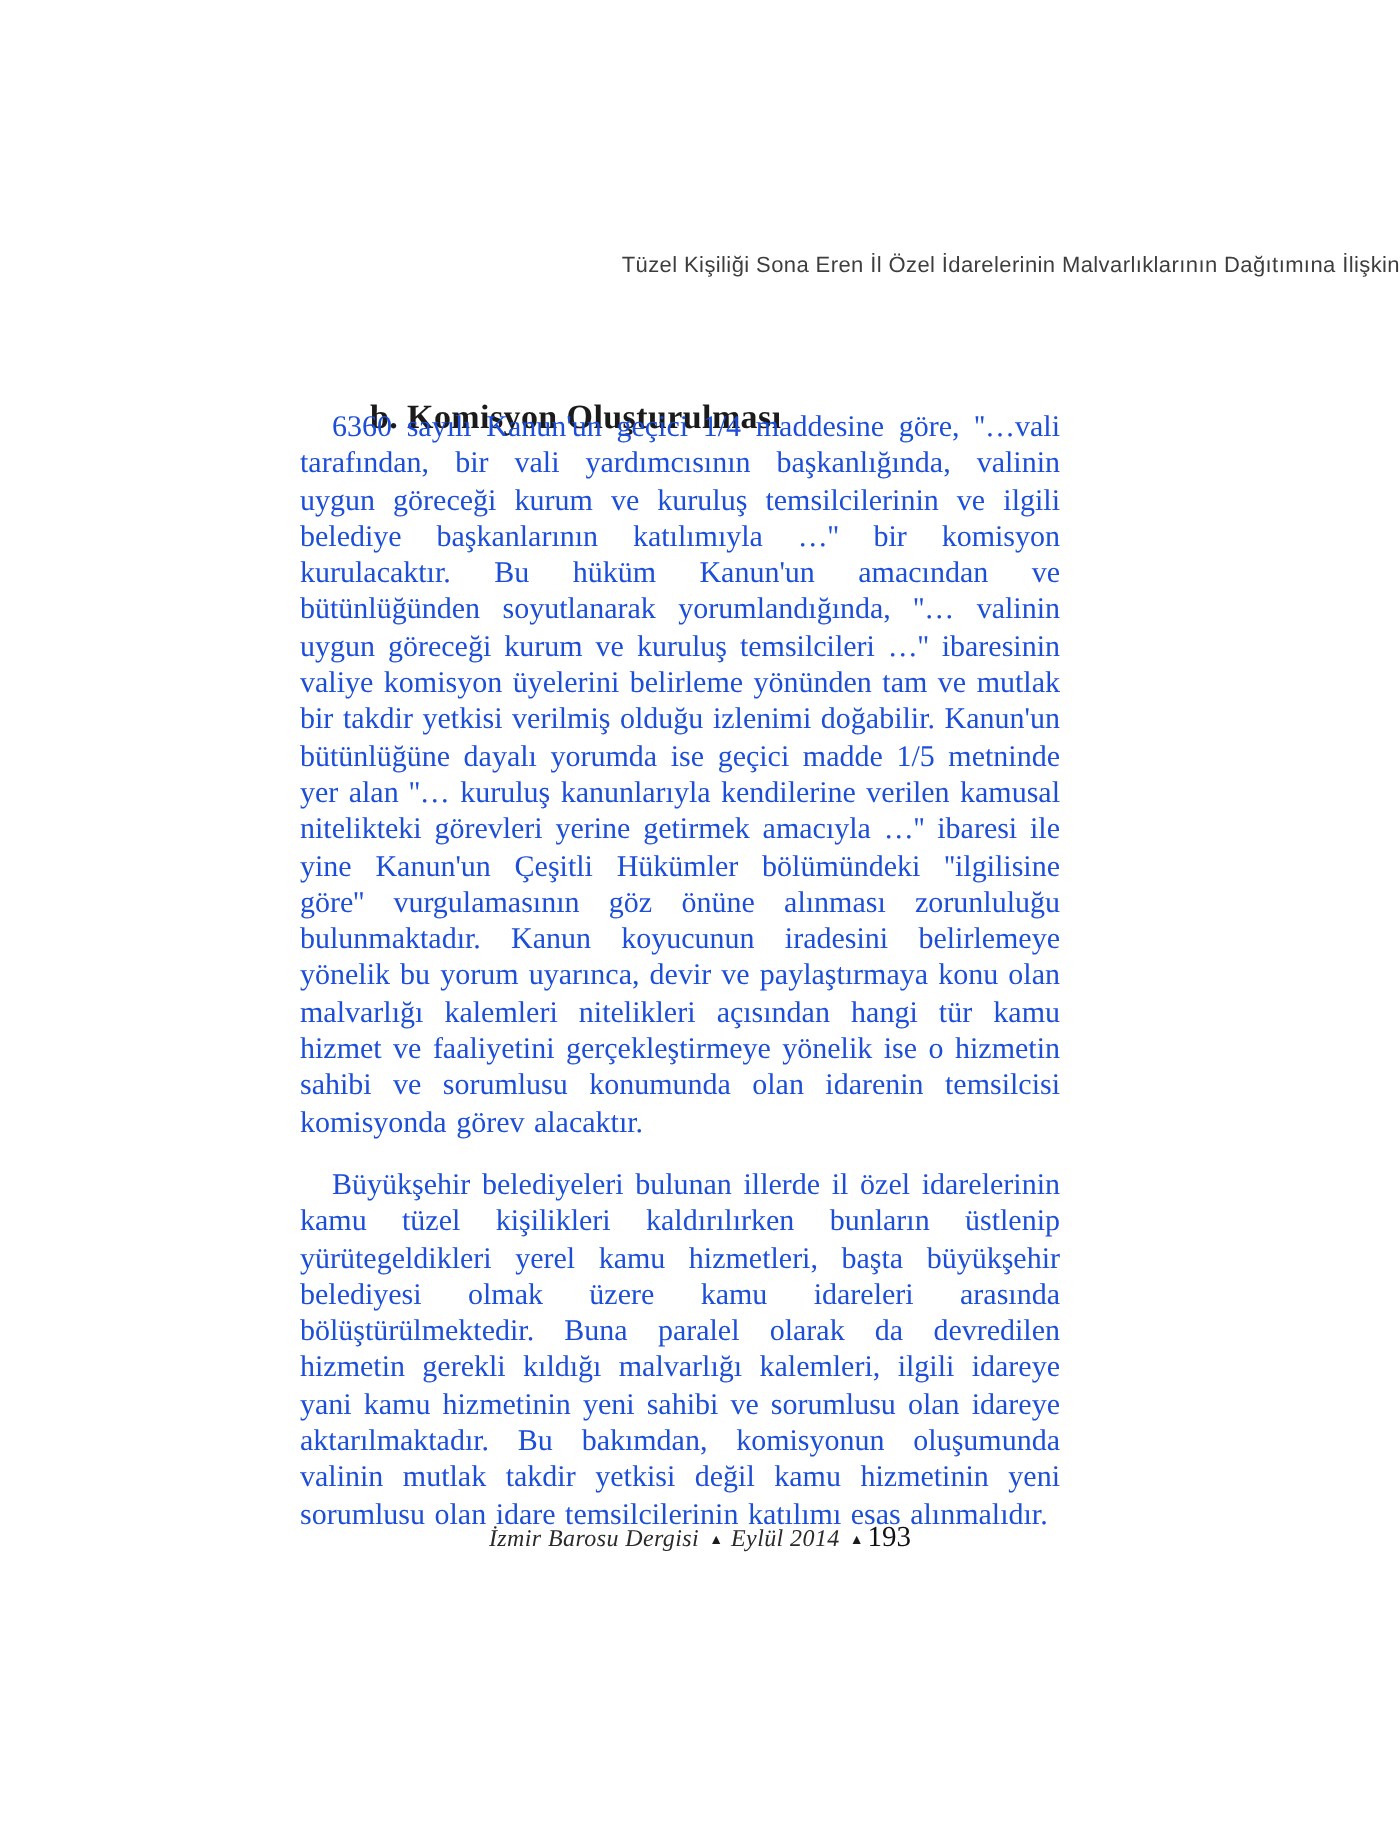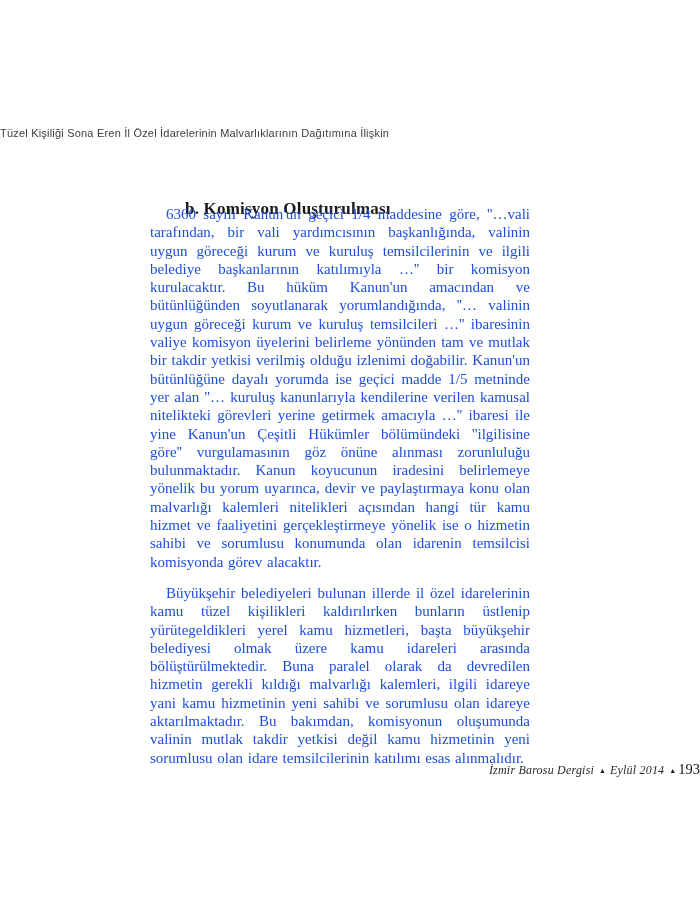--- a/index.html
+++ b/index.html
@@ -14,21 +14,21 @@
     height: 917px;
     background: #ffffff;
     margin: 0 auto;
     overflow: hidden;
   }
   .running-header {
     position: absolute;
     top: 126px;
     left: 0;
     width: 700px;
-    text-align: left;
+    text-align: right;
     font-family: "Liberation Sans", sans-serif;
     font-size: 11px;
     line-height: 14px;
     color: #3d3d3d;
     letter-spacing: 0.2px;
   }
   .section-heading {
     position: absolute;
     top: 185px;
     left: 185px;
@@ -54,21 +54,21 @@
     word-spacing: 1px;
   }
   .body-column p + p {
     margin-top: 13px;
   }
   .page-footer {
     position: absolute;
     top: 761px;
     left: 0;
     width: 700px;
-    text-align: right;
+    text-align: center;
     font-size: 12px;
     color: #2a2a2a;
     white-space: nowrap;
   }
   .page-footer .ital {
     font-style: italic;
     letter-spacing: 0.2px;
   }
   .page-footer .sep {
     display: inline-block;

